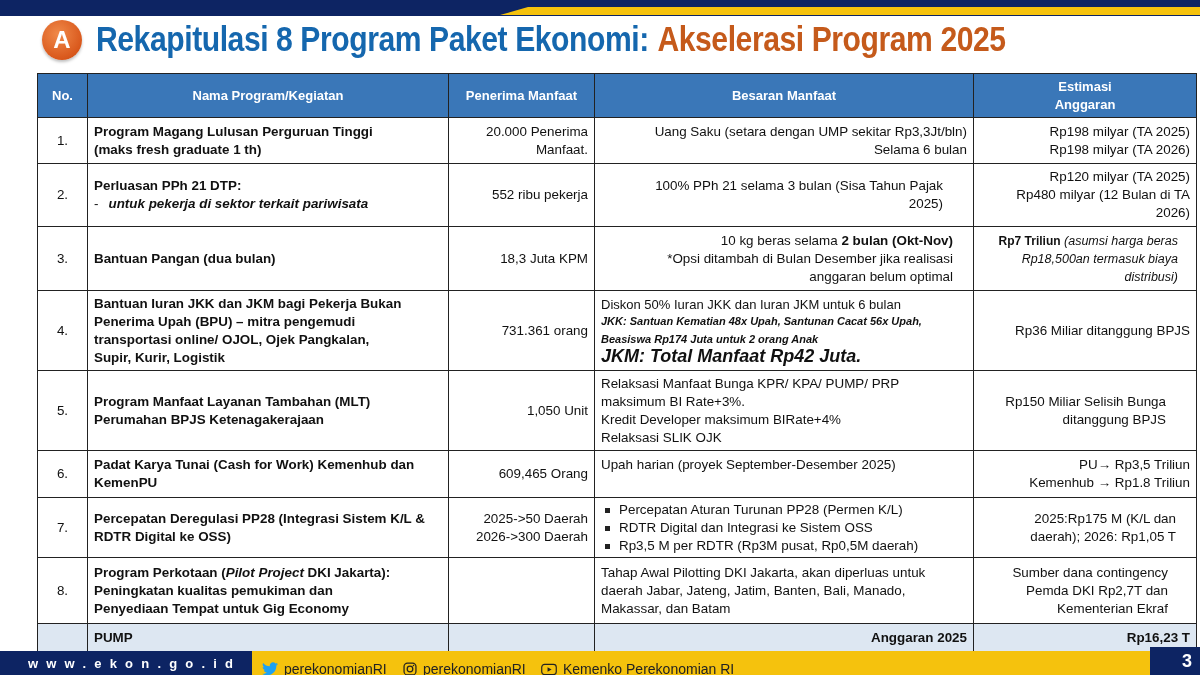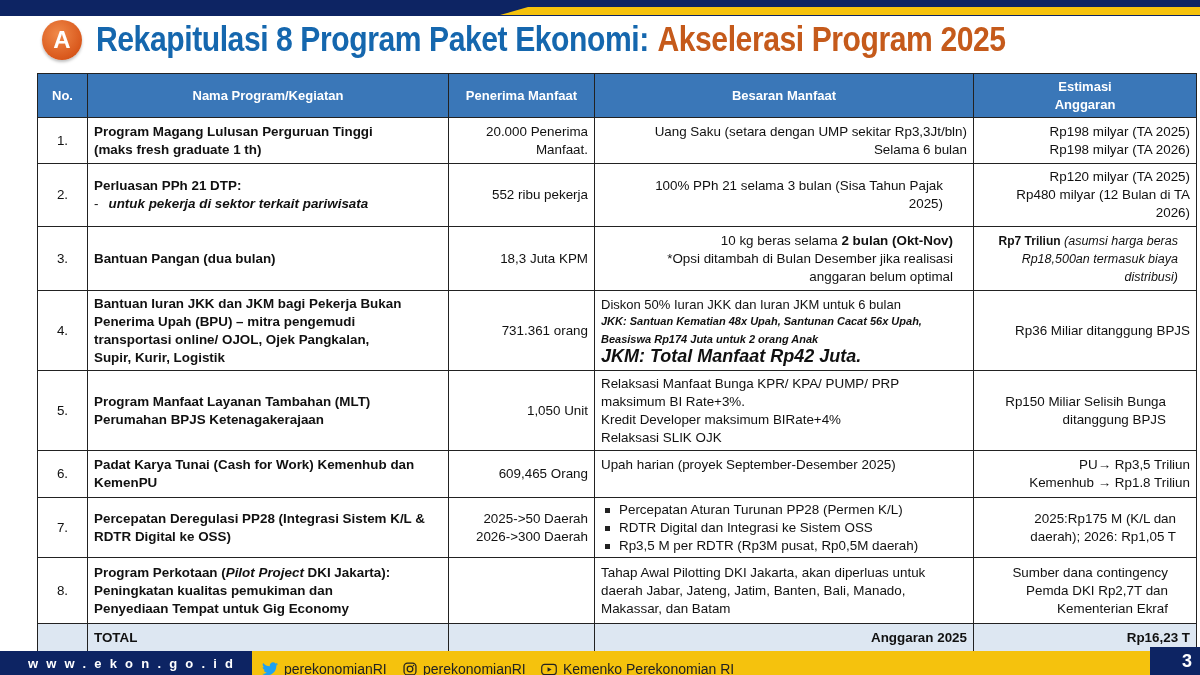--- a/index.html
+++ b/index.html
@@ -188,21 +188,21 @@
         <div><span>Program Perkotaan (</span><span class="it">Pilot Project</span><span> DKI Jakarta):</span></div>
         <div>Peningkatan kualitas pemukiman dan Penyediaan Tempat untuk Gig Economy</div>
       </td>
       <td class="center"></td>
       <td class="left" style="padding-right:40px">Tahap Awal Pilotting DKI Jakarta, akan diperluas untuk daerah Jabar, Jateng, Jatim, Banten, Bali, Manado, Makassar, dan Batam</td>
       <td class="center" style="padding:0 28px">Sumber dana contingency Pemda DKI Rp2,7T dan Kementerian Ekraf</td>
     </tr>
 
     <tr class="total">
       <td></td>
-      <td class="left">TOTAL</td>
+      <td class="left">PUMP</td>
       <td></td>
       <td style="text-align:right">Anggaran 2025</td>
       <td class="center">Rp16,23 T</td>
     </tr>
   </tbody>
 </table>
 
 <div class="footer"></div>
 <div class="footer-url">www.ekon.go.id</div>
 

